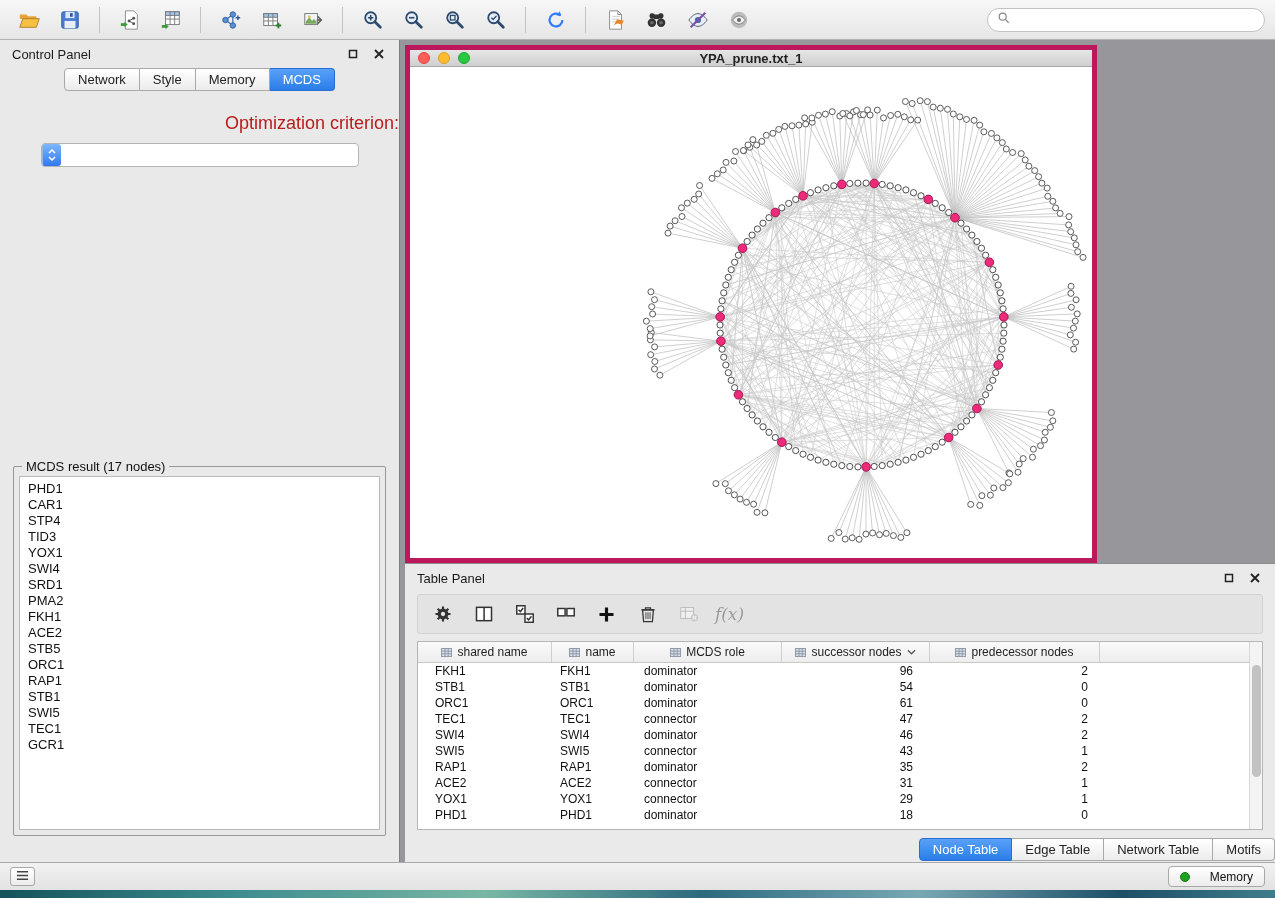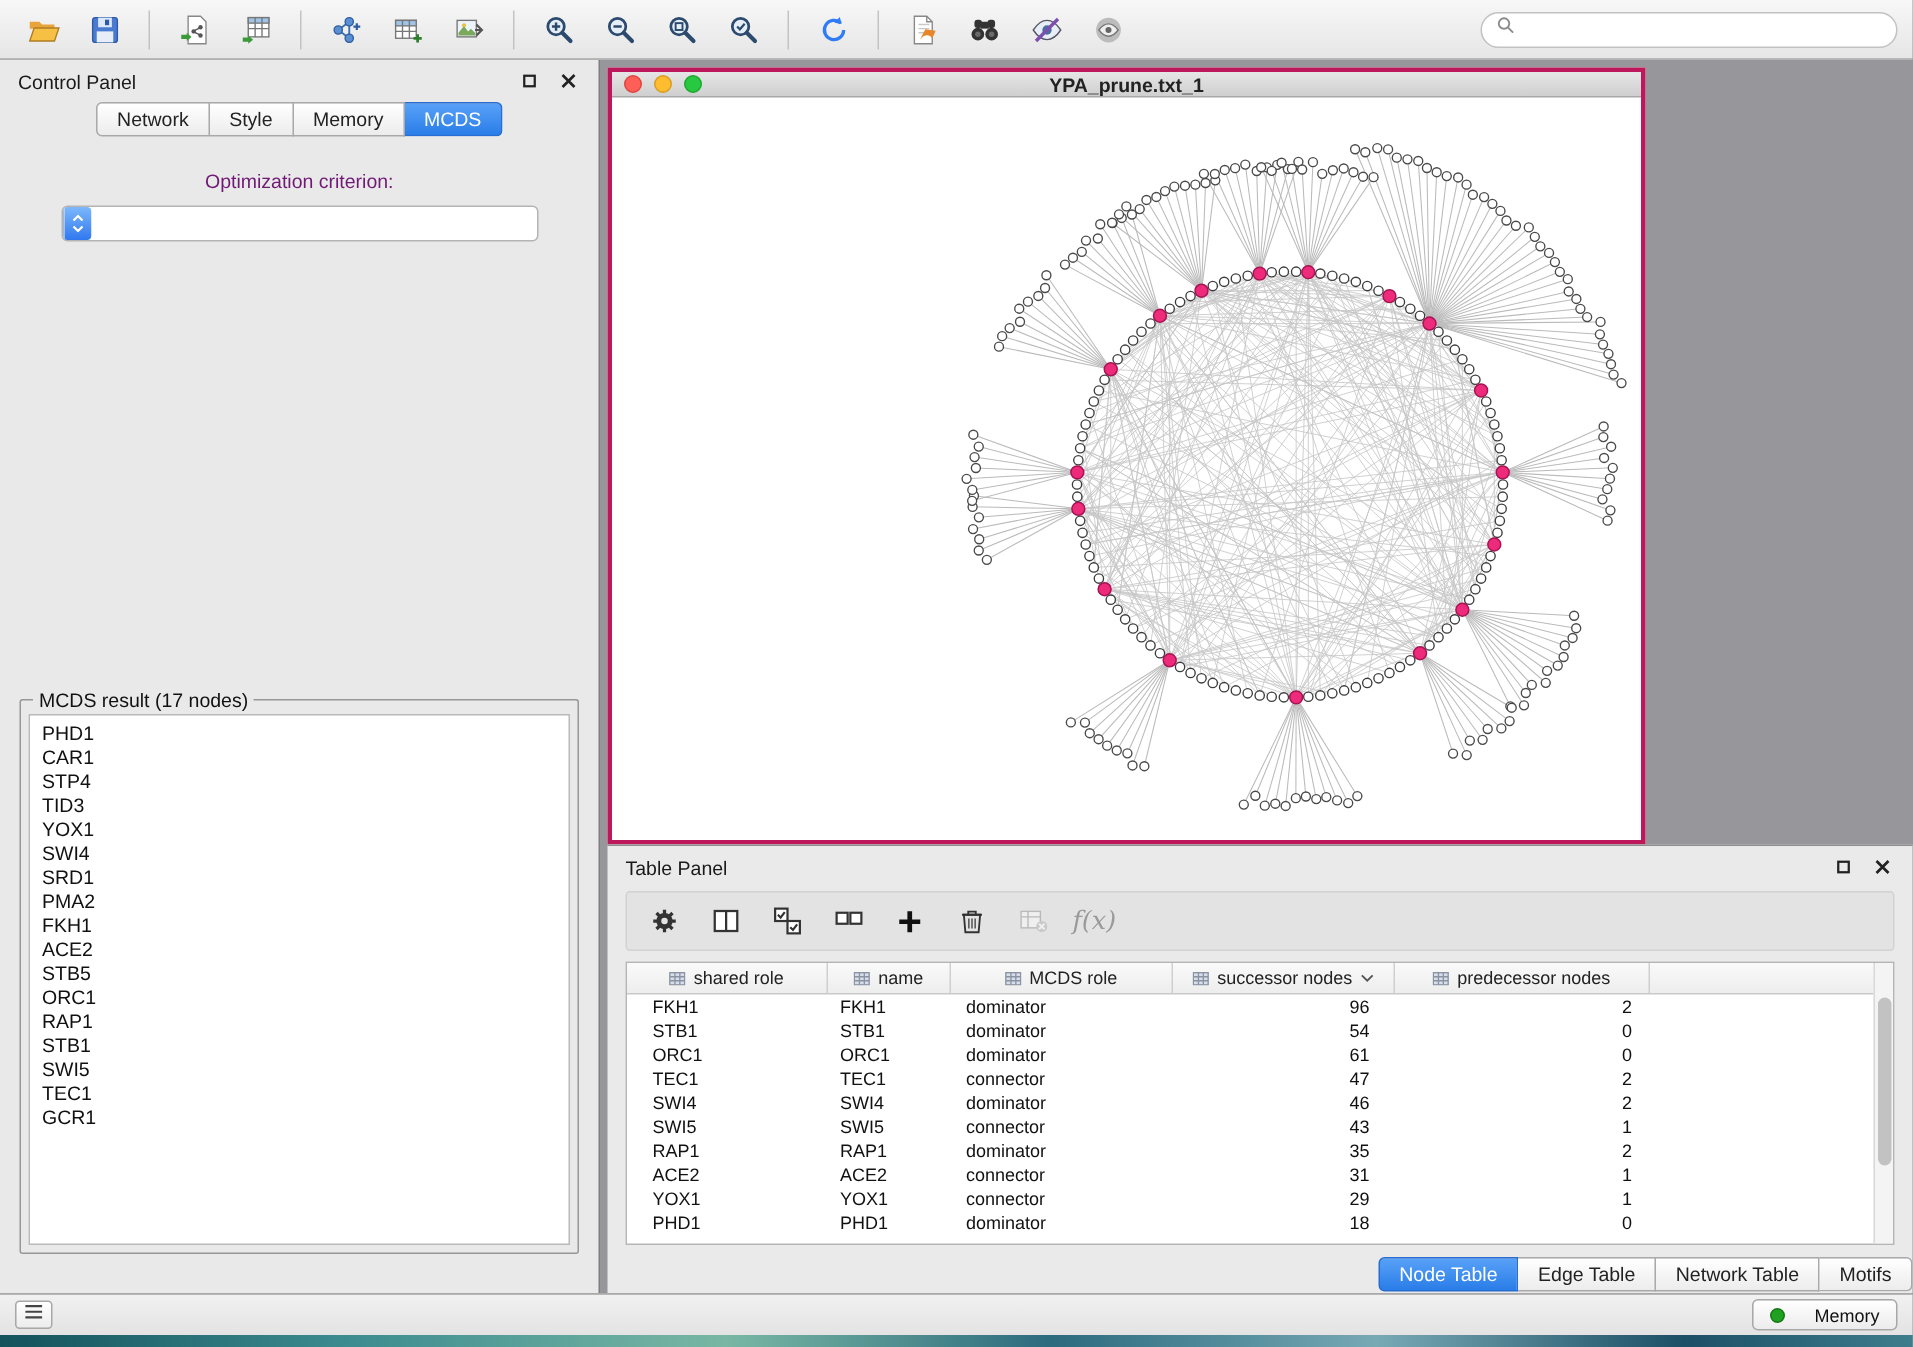--- a/index.html
+++ b/index.html
@@ -26,42 +26,42 @@
   .panel-header .sp { flex:1; }
   .win-btn { width:16px; height:16px; display:flex; align-items:center; justify-content:center; margin-left:10px; }
 
   .tabs-row { display:flex; justify-content:center; flex:0 0 auto; }
   .tab { font-size:13px; padding:3px 13px; background:linear-gradient(#ffffff,#ececec);
     border:1px solid #a9a9a9; border-left-width:0; color:#222; white-space:nowrap; }
   .tab:first-child { border-left-width:1px; border-radius:4px 0 0 4px; }
   .tab:last-child { border-radius:0 4px 4px 0; }
   .tab.active { background:linear-gradient(#58a1f8,#2a7de8); color:#fff; border-color:#2a6dd0; }
 
-  .opt-label { text-align:center; font-size:13px; margin-top:22px; color:#701a75; flex:0 0 auto; }
+  .opt-label { text-align:right; font-size:18px; margin-top:22px; color:#b91c1c; flex:0 0 auto; }
   .mac-select { margin:9px auto 0; width:318px; height:24px; background:#fff; border:1px solid #b4b4b4;
     border-radius:4px; display:flex; align-items:stretch; overflow:hidden; flex:0 0 auto; }
   .mac-select .val { flex:1; font-size:13px; padding:4px 9px 0; white-space:nowrap; overflow:hidden; }
   .mac-select .stepper { width:19px; background:linear-gradient(#7db8fb,#3078ef); display:flex; flex-direction:column;
     align-items:center; justify-content:center; gap:2px; border-left:1px solid #9cb8dd; border-radius:0 3px 3px 0; }
 
   .btn-row { display:flex; justify-content:center; gap:14px; margin-top:14px; flex:0 0 auto; }
   .mac-btn { font-size:13px; padding:4px 15px; background:linear-gradient(#ffffff,#ededed);
     border:1px solid #ababab; border-radius:4px; color:#111; }
   .mac-btn.focused { box-shadow:0 0 0 3px rgba(102,160,245,.6); border-color:#74a8ef; }
 
   .cp-spacer { flex:1 1 auto; }
   .result-group { margin:0 13px 26px; border:1px solid #979797; border-radius:2px; position:relative;
     padding:9px 5px 5px; height:370px; flex:0 0 auto; background:#e9e9e9; }
   .result-legend { position:absolute; top:-8px; left:8px; background:#e9e9e9; padding:0 4px; font-size:13px; color:#111; }
   .result-list { background:#fff; border:1px solid #b9b9b9; height:100%; overflow:hidden; padding:4px 0; }
   .list-item { font-size:13px; line-height:16px; padding:0 8px; color:#111; }
 
   
   .net-window { position:absolute; left:405px; top:45px; width:692px; height:518px;
-    border:3px solid #be185d; background:#fff; z-index:2; }
+    border:5px solid #be185d; background:#fff; z-index:2; }
   .net-titlebar { height:17px; background:linear-gradient(#e6e6e6,#cfcfcf); border-bottom:1px solid #a8a8a8;
     display:flex; align-items:center; padding:0 8px; position:relative; }
   .traffic { display:flex; gap:8px; z-index:2; }
   .tl { width:12px; height:12px; border-radius:50%; }
   .tl.red   { background:#ff5f57; border:1px solid #e0443e; }
   .tl.yellow{ background:#febc2e; border:1px solid #d89e22; }
   .tl.green { background:#28c840; border:1px solid #1da82f; }
   .net-title { position:absolute; left:0; right:0; text-align:center; font-size:13px; font-weight:600; color:#222; }
   .net-canvas { width:868px; height:499px; display:block; }
 
@@ -1170,21 +1170,21 @@
     </div>
   <div class="tbl-wrap">
     <div class="table-header">
         <div class="th" style="width: 134px;">
           <span style="display: flex; align-items: center;">
             <svg viewBox="0 0 12 10" width="11" height="9">
               <rect x="0.5" y="0.5" width="11" height="9" fill="#d7dee8" stroke="#8a93a3"></rect>
               <path d="M0.5 3.5h11M0.5 6.5h11M4.3 0.5v9M7.9 0.5v9" stroke="#8a93a3"></path>
             </svg>
           </span>
-          <span>shared role</span>
+          <span>shared name</span>
         </div>
         <div class="th" style="width: 82px;">
           <span style="display: flex; align-items: center;">
             <svg viewBox="0 0 12 10" width="11" height="9">
               <rect x="0.5" y="0.5" width="11" height="9" fill="#d7dee8" stroke="#8a93a3"></rect>
               <path d="M0.5 3.5h11M0.5 6.5h11M4.3 0.5v9M7.9 0.5v9" stroke="#8a93a3"></path>
             </svg>
           </span>
           <span>name</span>
         </div>

